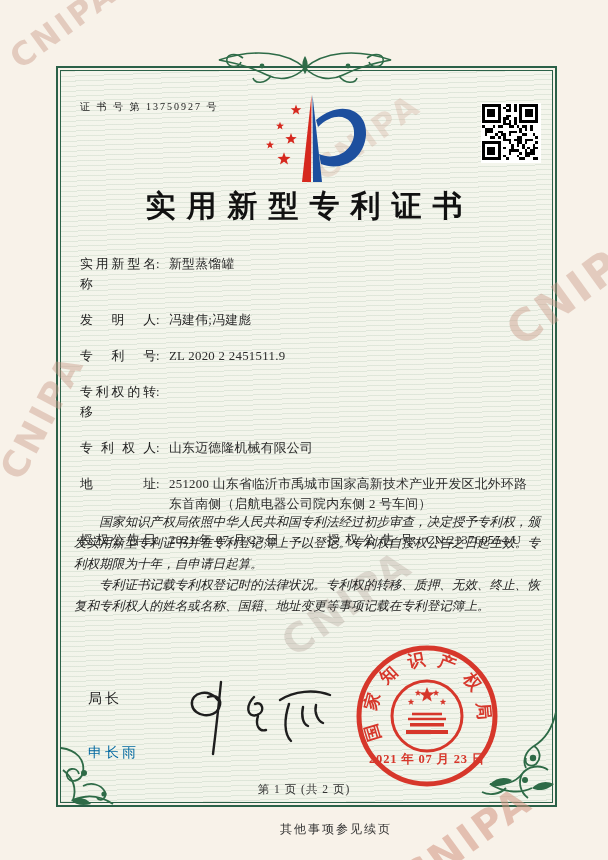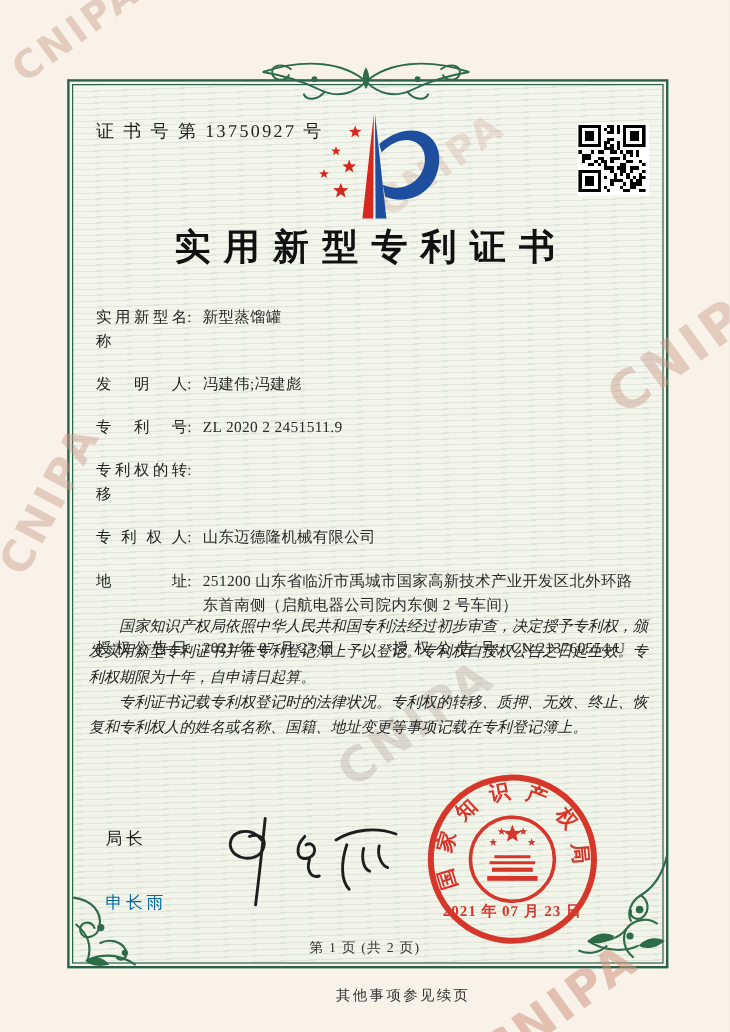--- a/index.html
+++ b/index.html
@@ -23,21 +23,21 @@
   .wm1{left:2px;top:6px;font-size:32px;transform:rotate(-36deg);}
   .wm2{left:306px;top:118px;font-size:32px;transform:rotate(-36deg);color:rgba(201,155,138,0.28);}
   .wm3{left:496px;top:262px;font-size:44px;transform:rotate(-36deg);}
   .wm4{left:-26px;top:396px;font-size:36px;transform:rotate(-62deg);}
   .wm5{left:272px;top:580px;font-size:40px;transform:rotate(-36deg);color:rgba(170,150,140,0.30);}
   .wm6{left:392px;top:816px;font-size:40px;transform:rotate(-36deg);color:rgba(210,150,130,0.55);}
   
   .orn{position:absolute;z-index:4;}
   
   .content{position:absolute;inset:0;z-index:5;}
-  .cert-no{position:absolute;left:80px;top:100px;font-size:15px;letter-spacing:2px;color:#222;}
+  .cert-no{position:absolute;left:80px;top:100px;font-size:10px;letter-spacing:2px;color:#222;}
   .qr{position:absolute;left:481px;top:103px;width:58px;height:58px;background:#fff;padding:1px;}
   .logo{position:absolute;left:246px;top:92px;width:124px;height:92px;}
   .title{position:absolute;left:0;top:186px;width:100%;text-align:center;
     font-size:30px;font-weight:bold;letter-spacing:11px;color:#111;text-indent:11px;}
   .fields{position:absolute;left:80px;top:254px;width:458px;font-size:12.8px;}
   .frow{display:flex;align-items:flex-start;line-height:20px;margin-bottom:16px;}
   .flabel{width:76px;flex:none;text-align:justify;text-align-last:justify;color:#222;}
   .fcolon{width:13px;flex:none;text-align:left;}
   .fvalue{flex:1;letter-spacing:0.3px;}
   .fvalue.v-fixed{flex:none;width:150px;}

